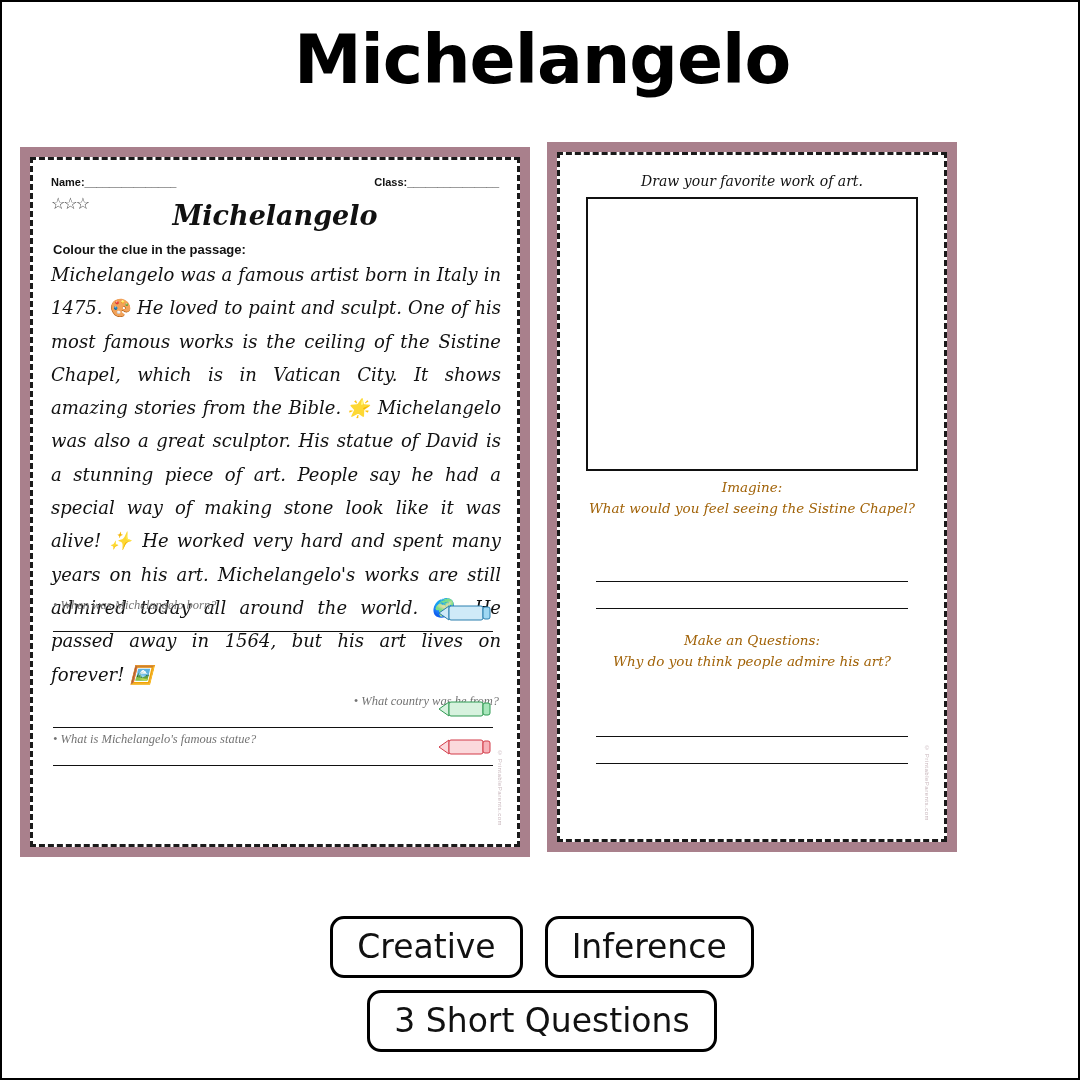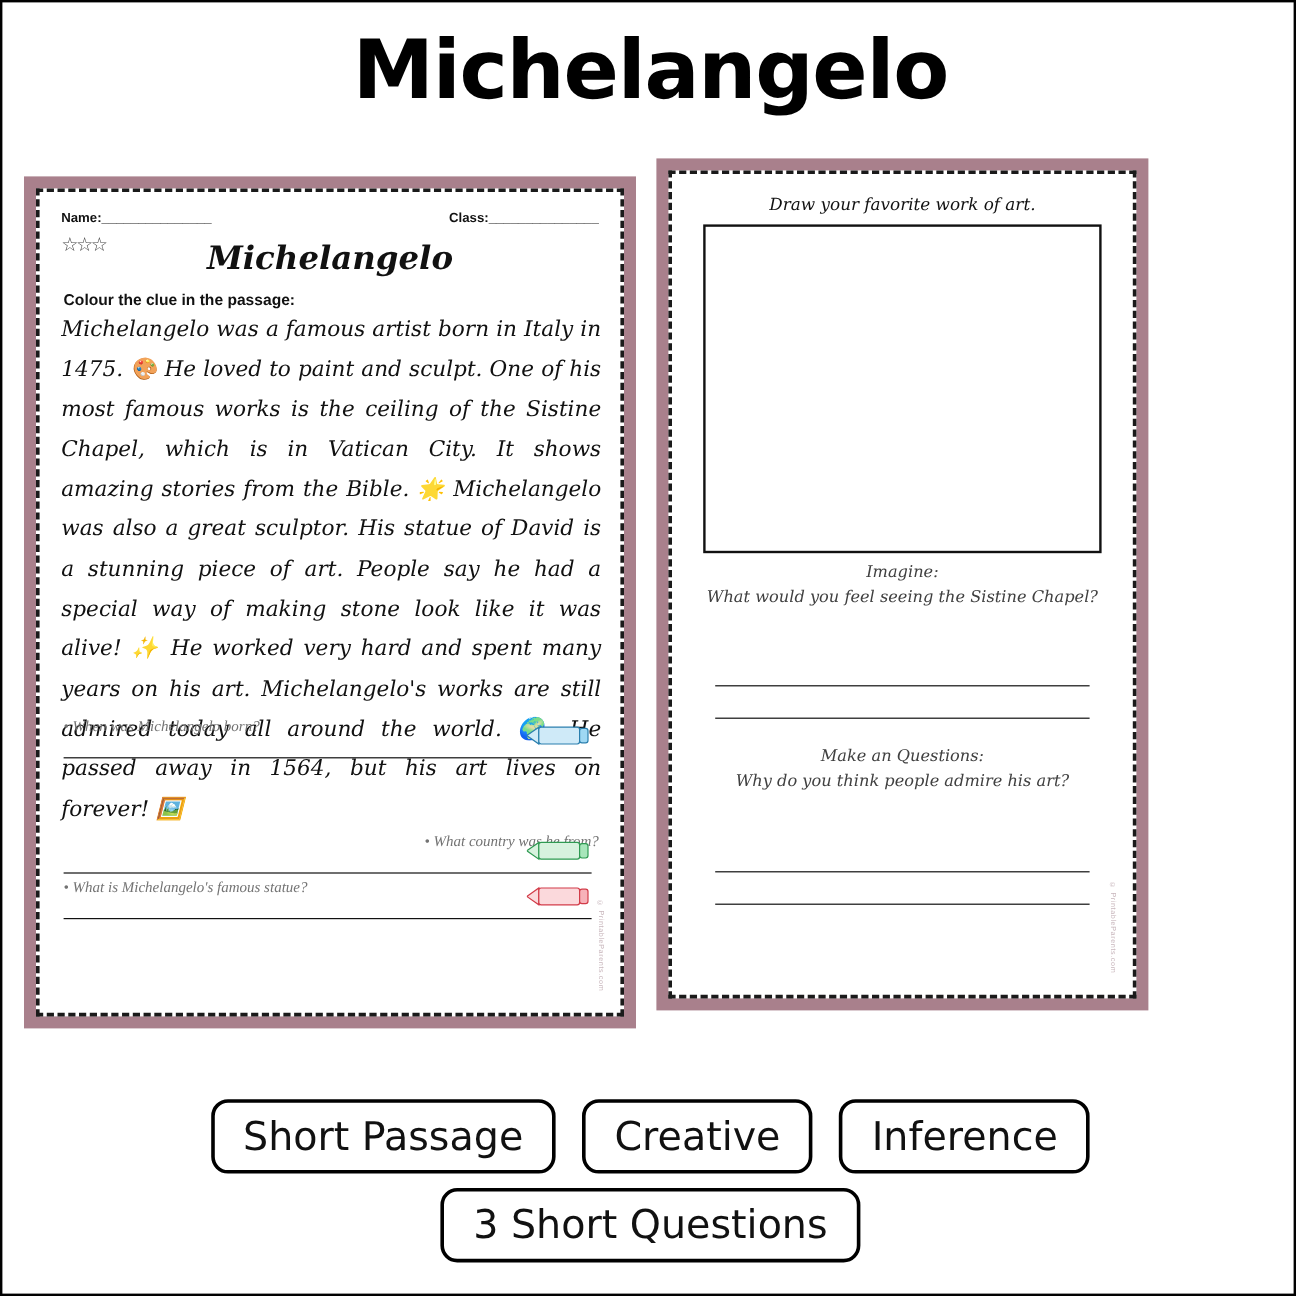--- a/index.html
+++ b/index.html
@@ -30,21 +30,21 @@
   }
   .sheet-inner{
     width:100%;height:100%;
     background:#ffffff;
     border:3px dashed #1a1a1a;
     box-sizing:border-box;
     position:relative;
     overflow:hidden;
   }
   #sheet-left{left:18px;top:145px;width:510px;height:710px;}
-  #sheet-right{left:545px;top:130px;width:410px;height:710px;}
+  #sheet-right{left:545px;top:140px;width:410px;height:710px;}
 
   
   .name-row{
     position:absolute;top:16px;left:18px;right:18px;
     display:flex;justify-content:space-between;
     font-size:11px;font-weight:bold;color:#111;
     font-family:"Liberation Sans", sans-serif;
   }
   .name-row span.line{letter-spacing:0px;}
   .stars{
@@ -101,21 +101,21 @@
     font-family:"DejaVu Serif", serif;
     font-style:italic;font-size:14px;color:#111;
   }
   .draw-box{
     position:absolute;top:42px;left:26px;right:26px;height:270px;
     border:2px solid #111;background:#fff;
   }
   .sub-head{
     position:absolute;left:0;width:100%;text-align:center;
     font-family:"DejaVu Serif", serif;
-    font-style:italic;font-size:13.5px;color:#404040;
+    font-style:italic;font-size:13.5px;color:#a16207;
     line-height:1.55;
   }
   #imagine-head{top:322px;}
   #inference-head{top:475px;}
   .ans-lines{position:absolute;left:36px;right:36px;}
   #imagine-lines{top:400px;}
   #inference-lines{top:555px;}
   .ans-lines .ln{
     border-bottom:1.5px solid #111;
     height:26px;
@@ -218,20 +218,19 @@
       <div class="ln"></div>
       <div class="ln"></div>
     </div>
 
     <div class="watermark">© PrintableParents.com</div>
   </div>
 </div>
 
 <div class="tags">
   <div class="tag-row">
-    <div class="tag">Short Passage</div>
     <div class="tag">Creative</div>
     <div class="tag">Inference</div>
   </div>
   <div class="tag-row">
     <div class="tag">3 Short Questions</div>
   </div>
 </div>
 
 </body></html>

